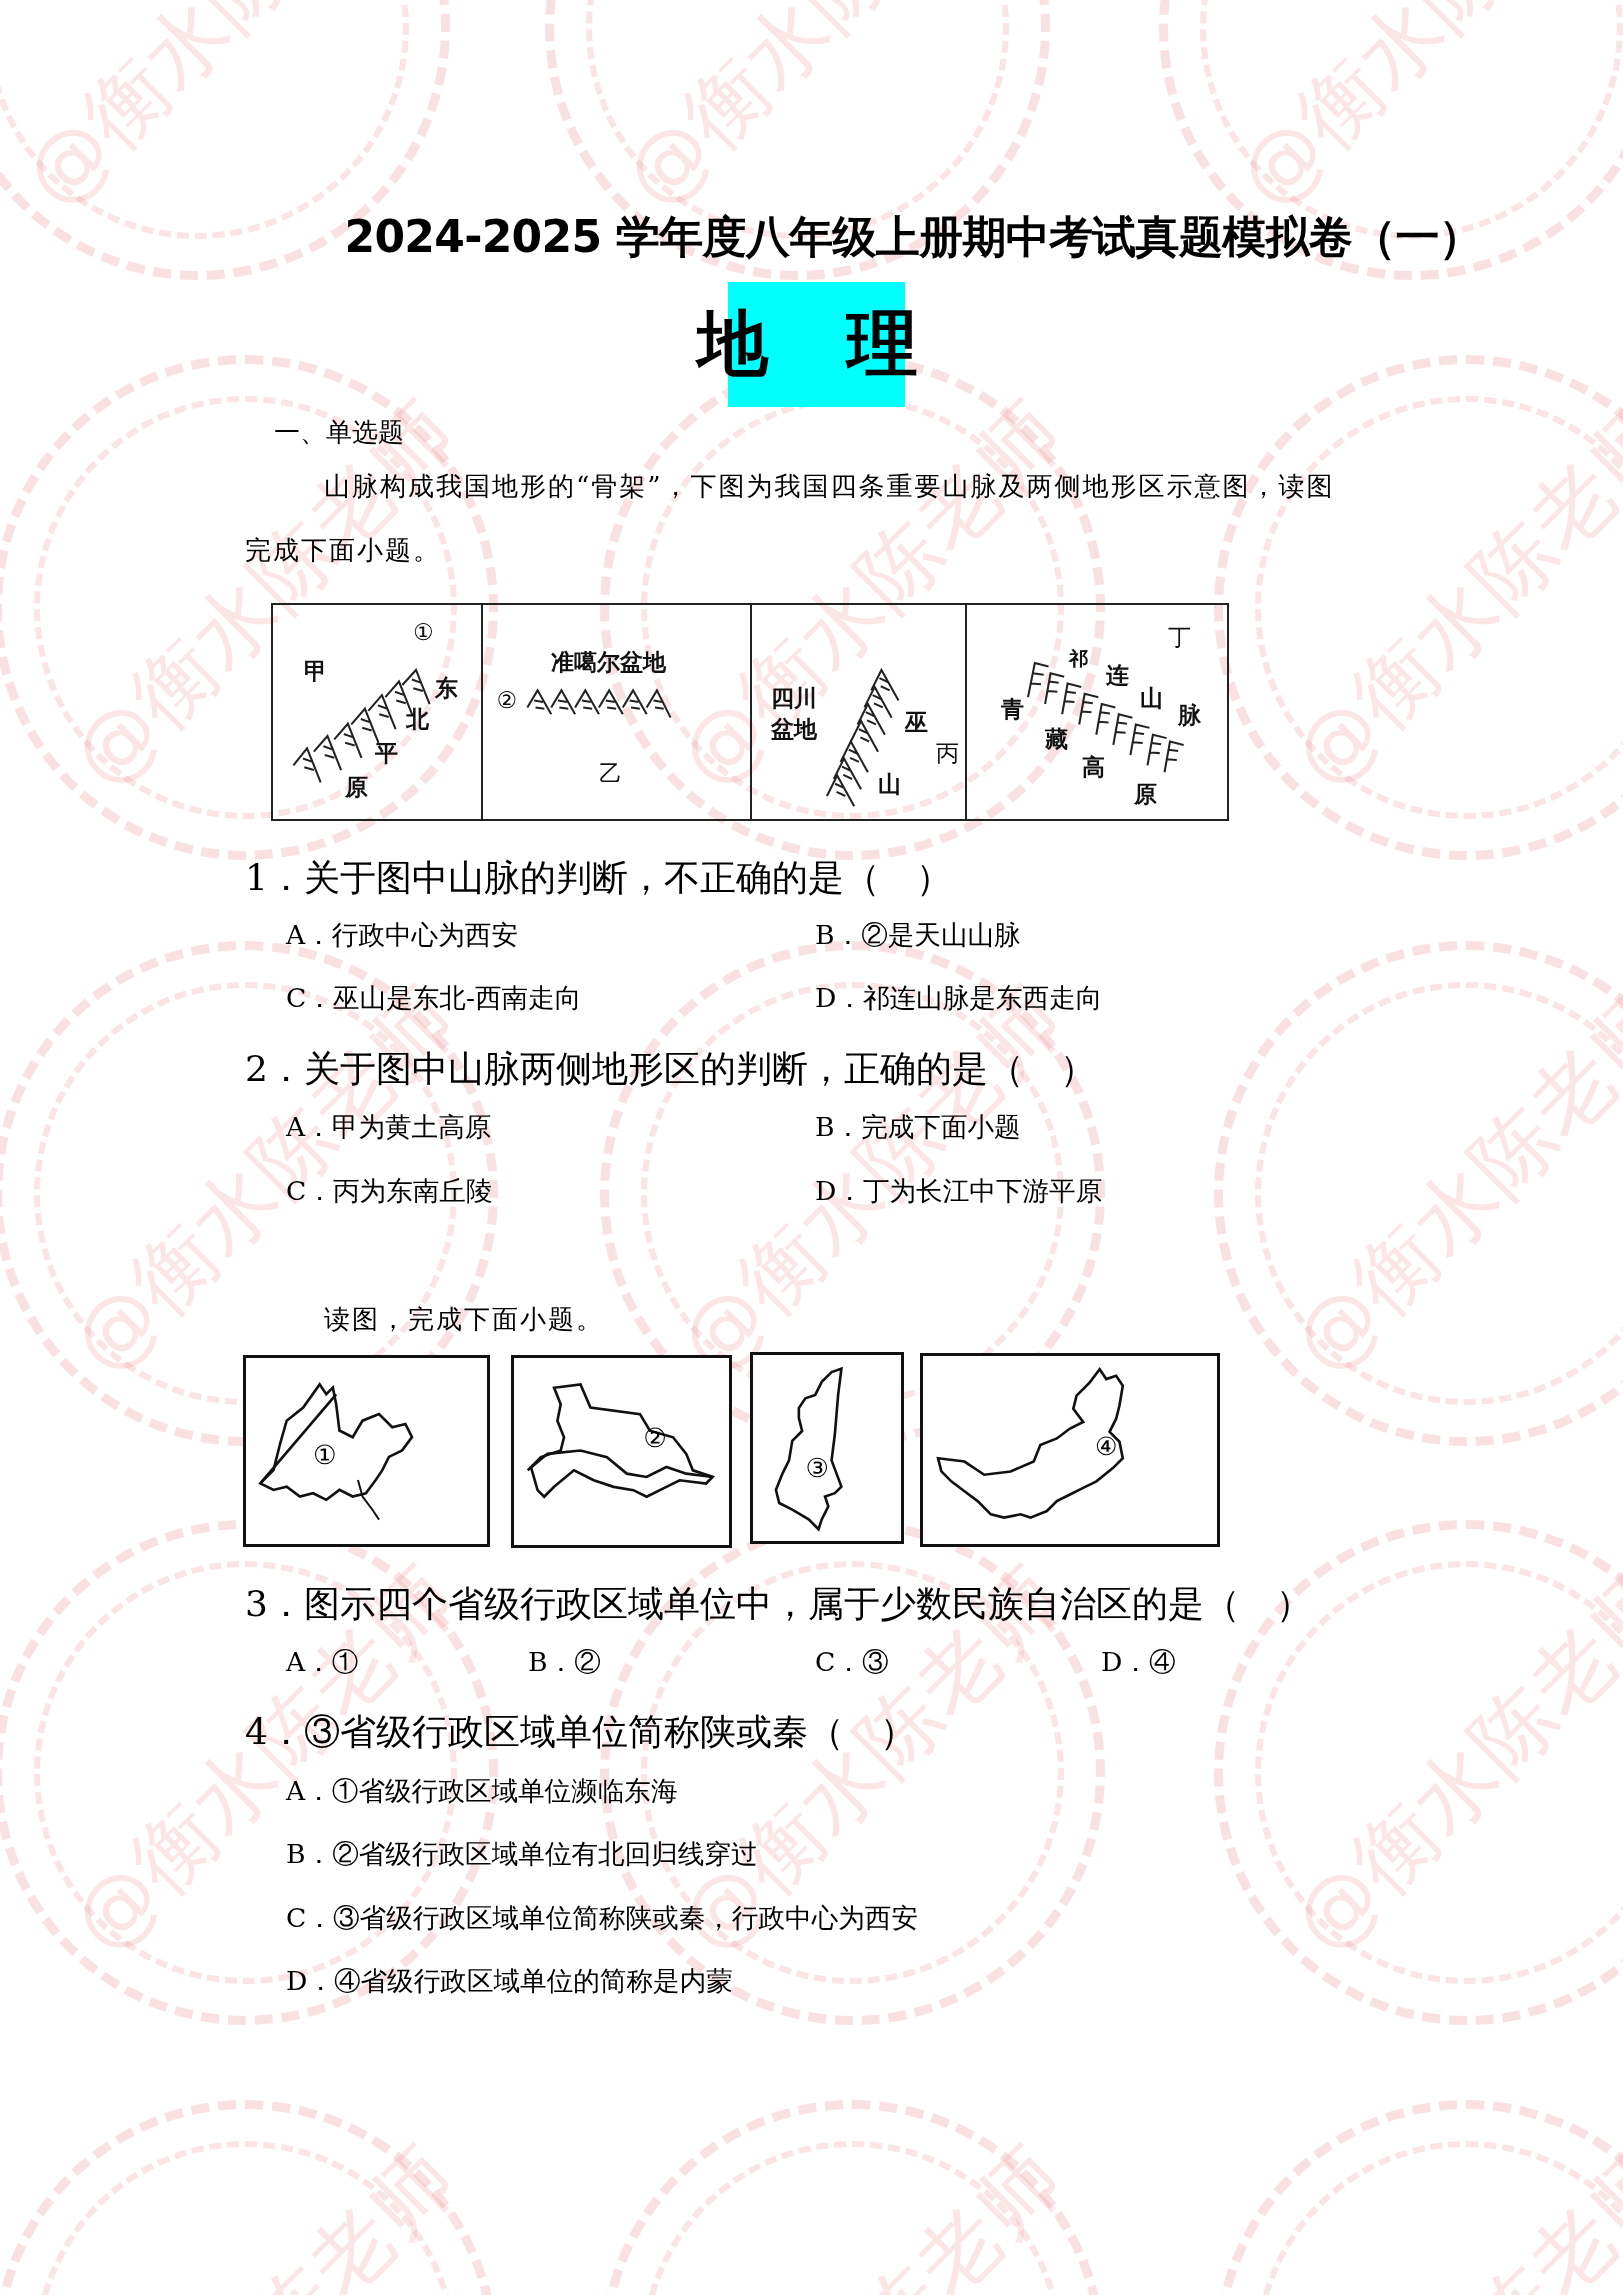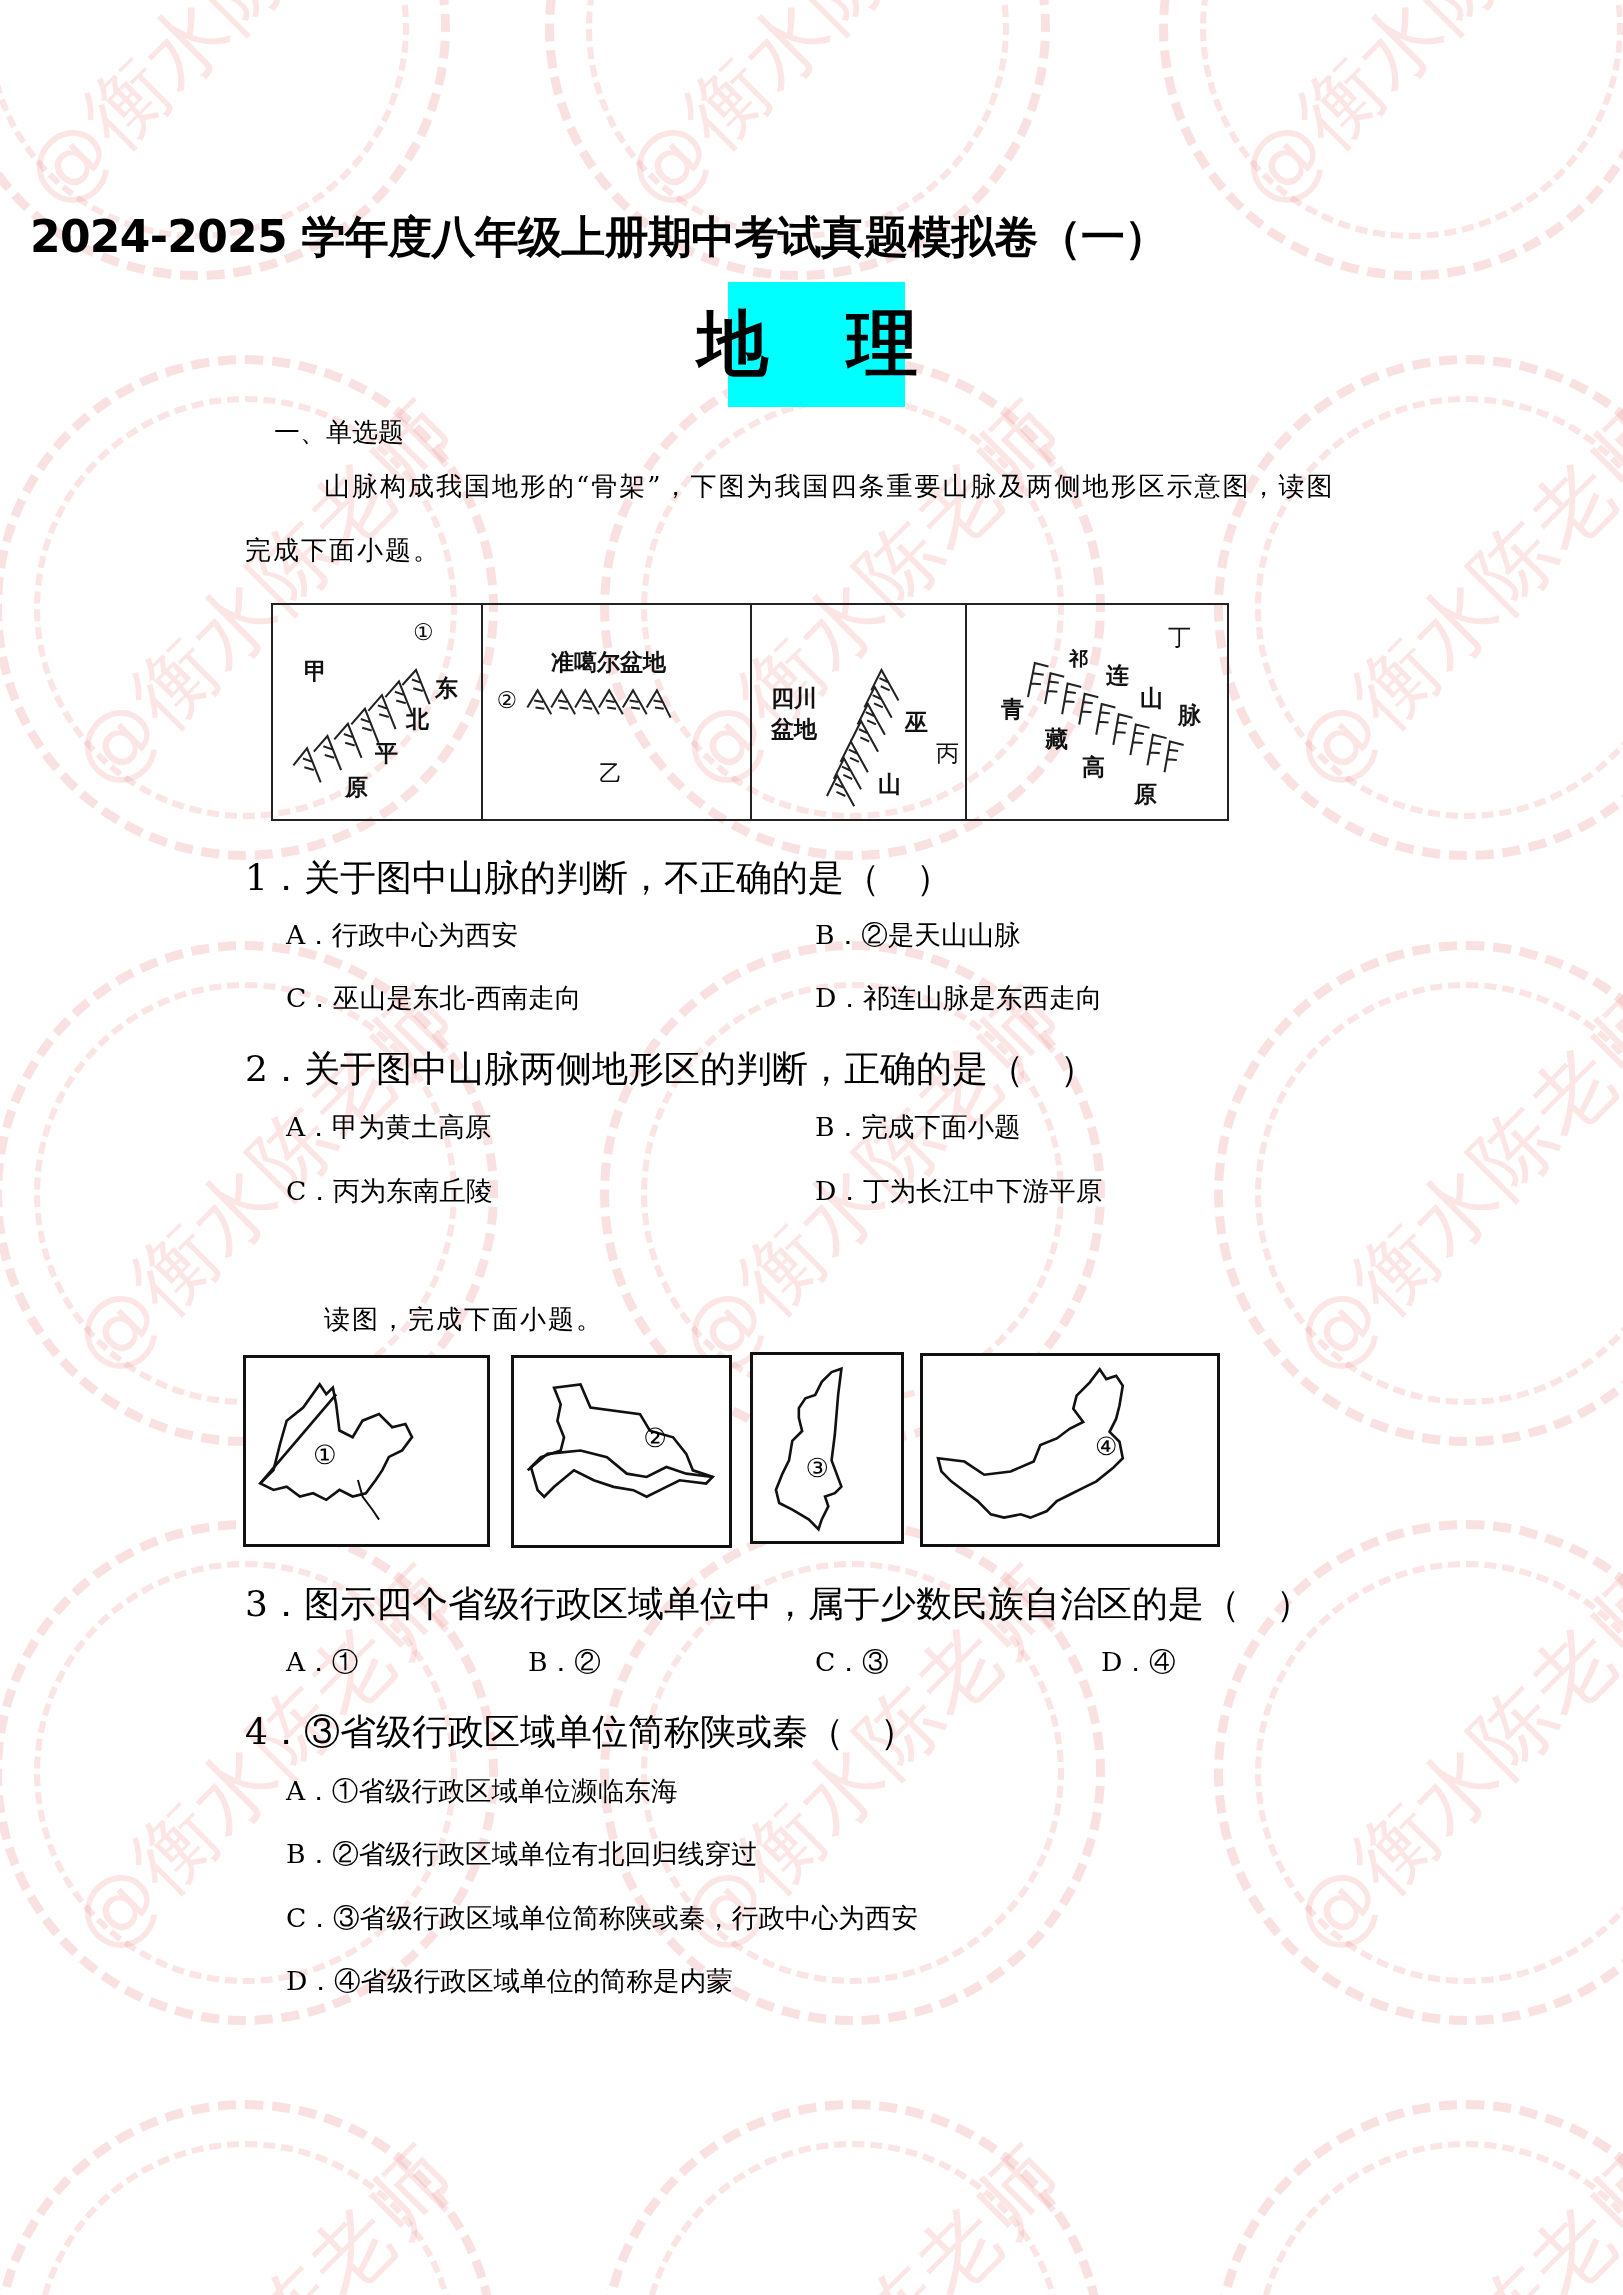--- a/index.html
+++ b/index.html
@@ -9,22 +9,22 @@
   .wm { position:absolute; width:518px; height:518px; }
   .wm .ring1 { position:absolute; left:0; top:0; width:505px; height:505px; border-radius:50%;
                border:9.5px dashed rgba(240,170,170,0.35); box-sizing:border-box; }
   .wm .ring2 { position:absolute; left:41px; top:41px; width:423px; height:423px; border-radius:50%;
                border:6.8px dashed rgba(240,170,170,0.32); box-sizing:border-box; }
   .wm .wm-text { position:absolute; left:27px; top:198px; width:464px; text-align:center;
                  transform:rotate(-45deg); font-family:"DejaVu Sans",sans-serif; font-size:82px;
                  color:rgba(240,160,160,0.28); white-space:nowrap; letter-spacing:1.4px; }
   .content { position:absolute; left:0; top:0; width:1623px; height:2295px; z-index:1; }
   .abs { position:absolute; white-space:nowrap; }
-  .title { left:0; width:1482px; text-align:left; top:208px; font-family:"DejaVu Sans",sans-serif;
-           font-weight:bold; font-size:44px; letter-spacing:-0.7px;padding-left:30px; }
+  .title { left:0; width:1482px; text-align:right; top:208px; font-family:"DejaVu Sans",sans-serif;
+           font-weight:bold; font-size:44px; letter-spacing:-0.7px; }
   .subject-box { left:728px; top:282px; width:177px; height:125px; background:#00ffff;
                  display:flex; align-items:center; justify-content:center; }
   .subject-box span { font-family:"DejaVu Sans",sans-serif; font-weight:bold; font-size:71px; letter-spacing:27px; margin-left:9px; }
   .section { left:245px; top:415px; font-size:26px;margin-left:29px; }
   .para { font-size:26px; letter-spacing:2px; }
   .q { font-size:36px; }
   .opt { font-size:26.6px; }
   .fig1 { position:absolute; left:271px; top:603px; width:958px; height:218px; border:2.7px solid #222; box-sizing:border-box; }
   .fig1 .cell { position:absolute; top:0; height:100%; border-right:2px solid #222; box-sizing:border-box; }
   .fig1 .cell:last-child { border-right:none; }

